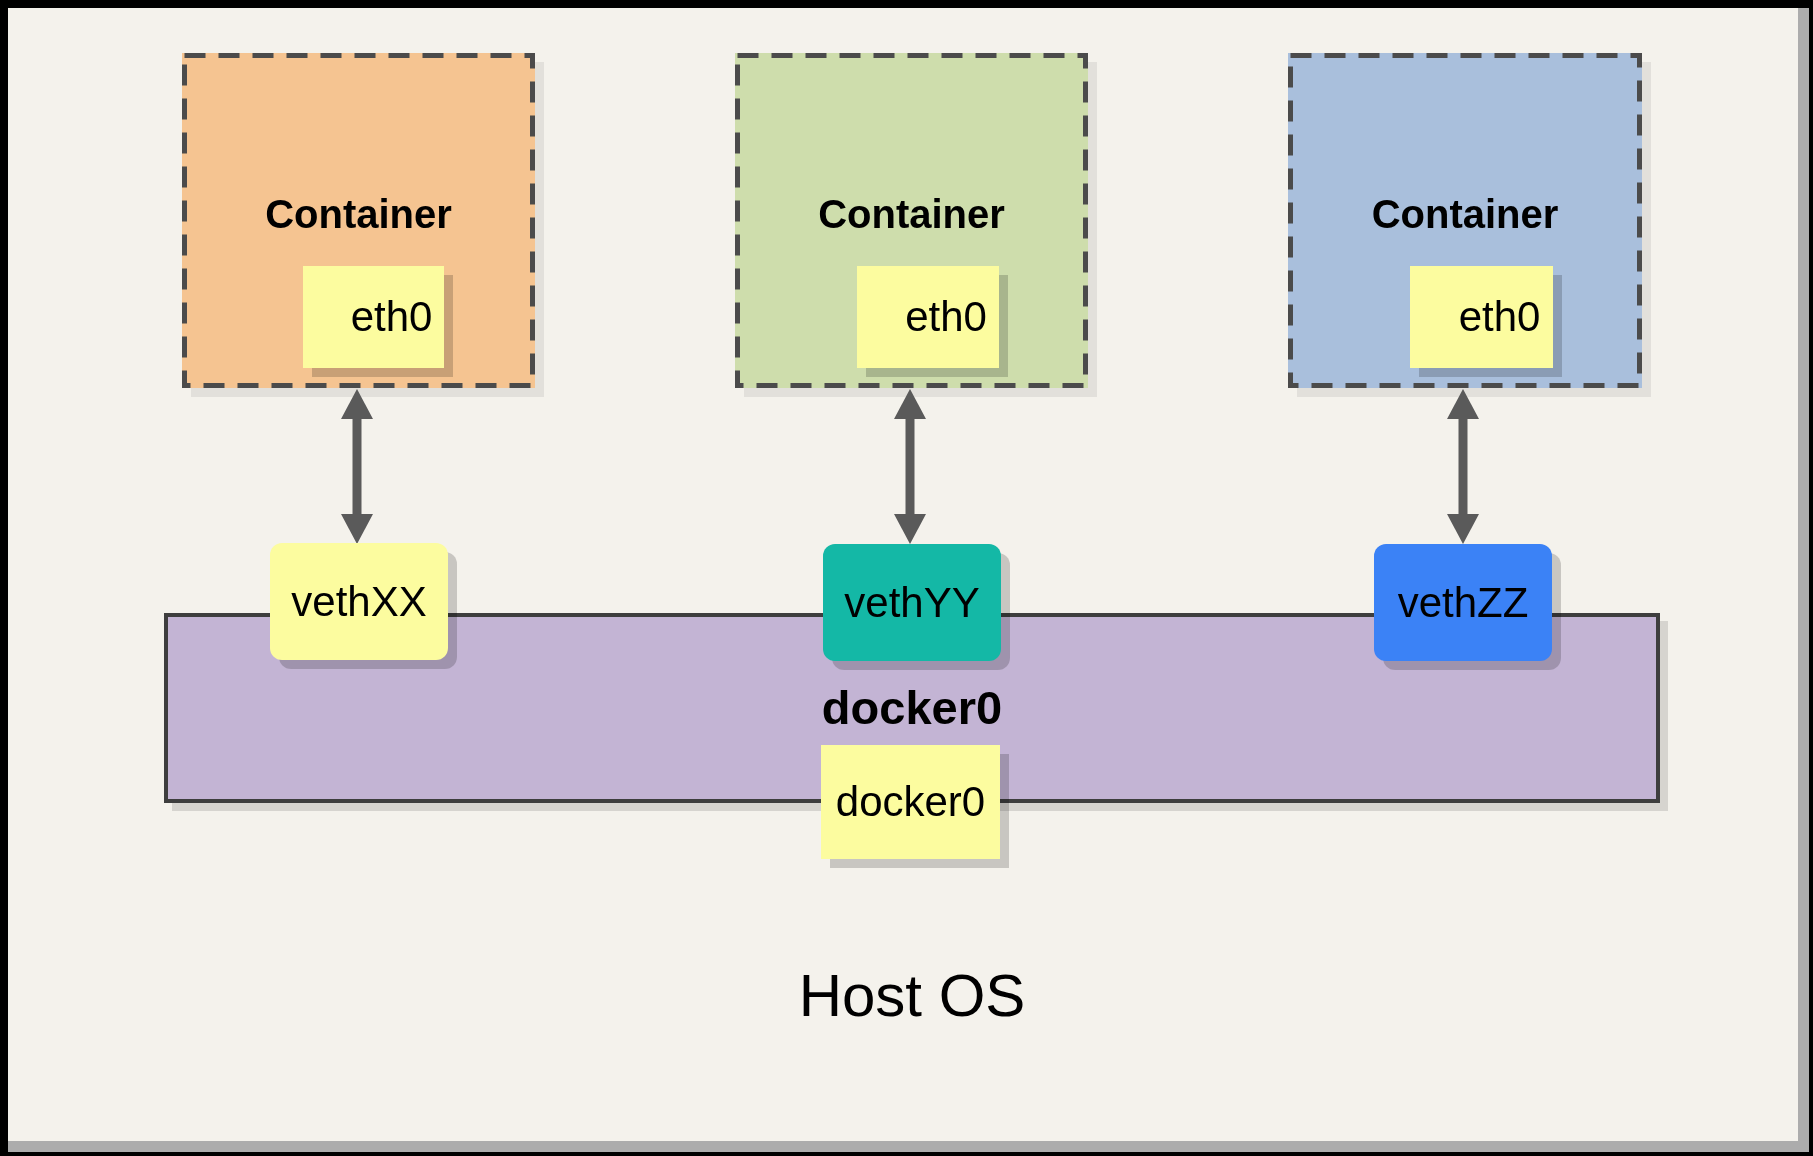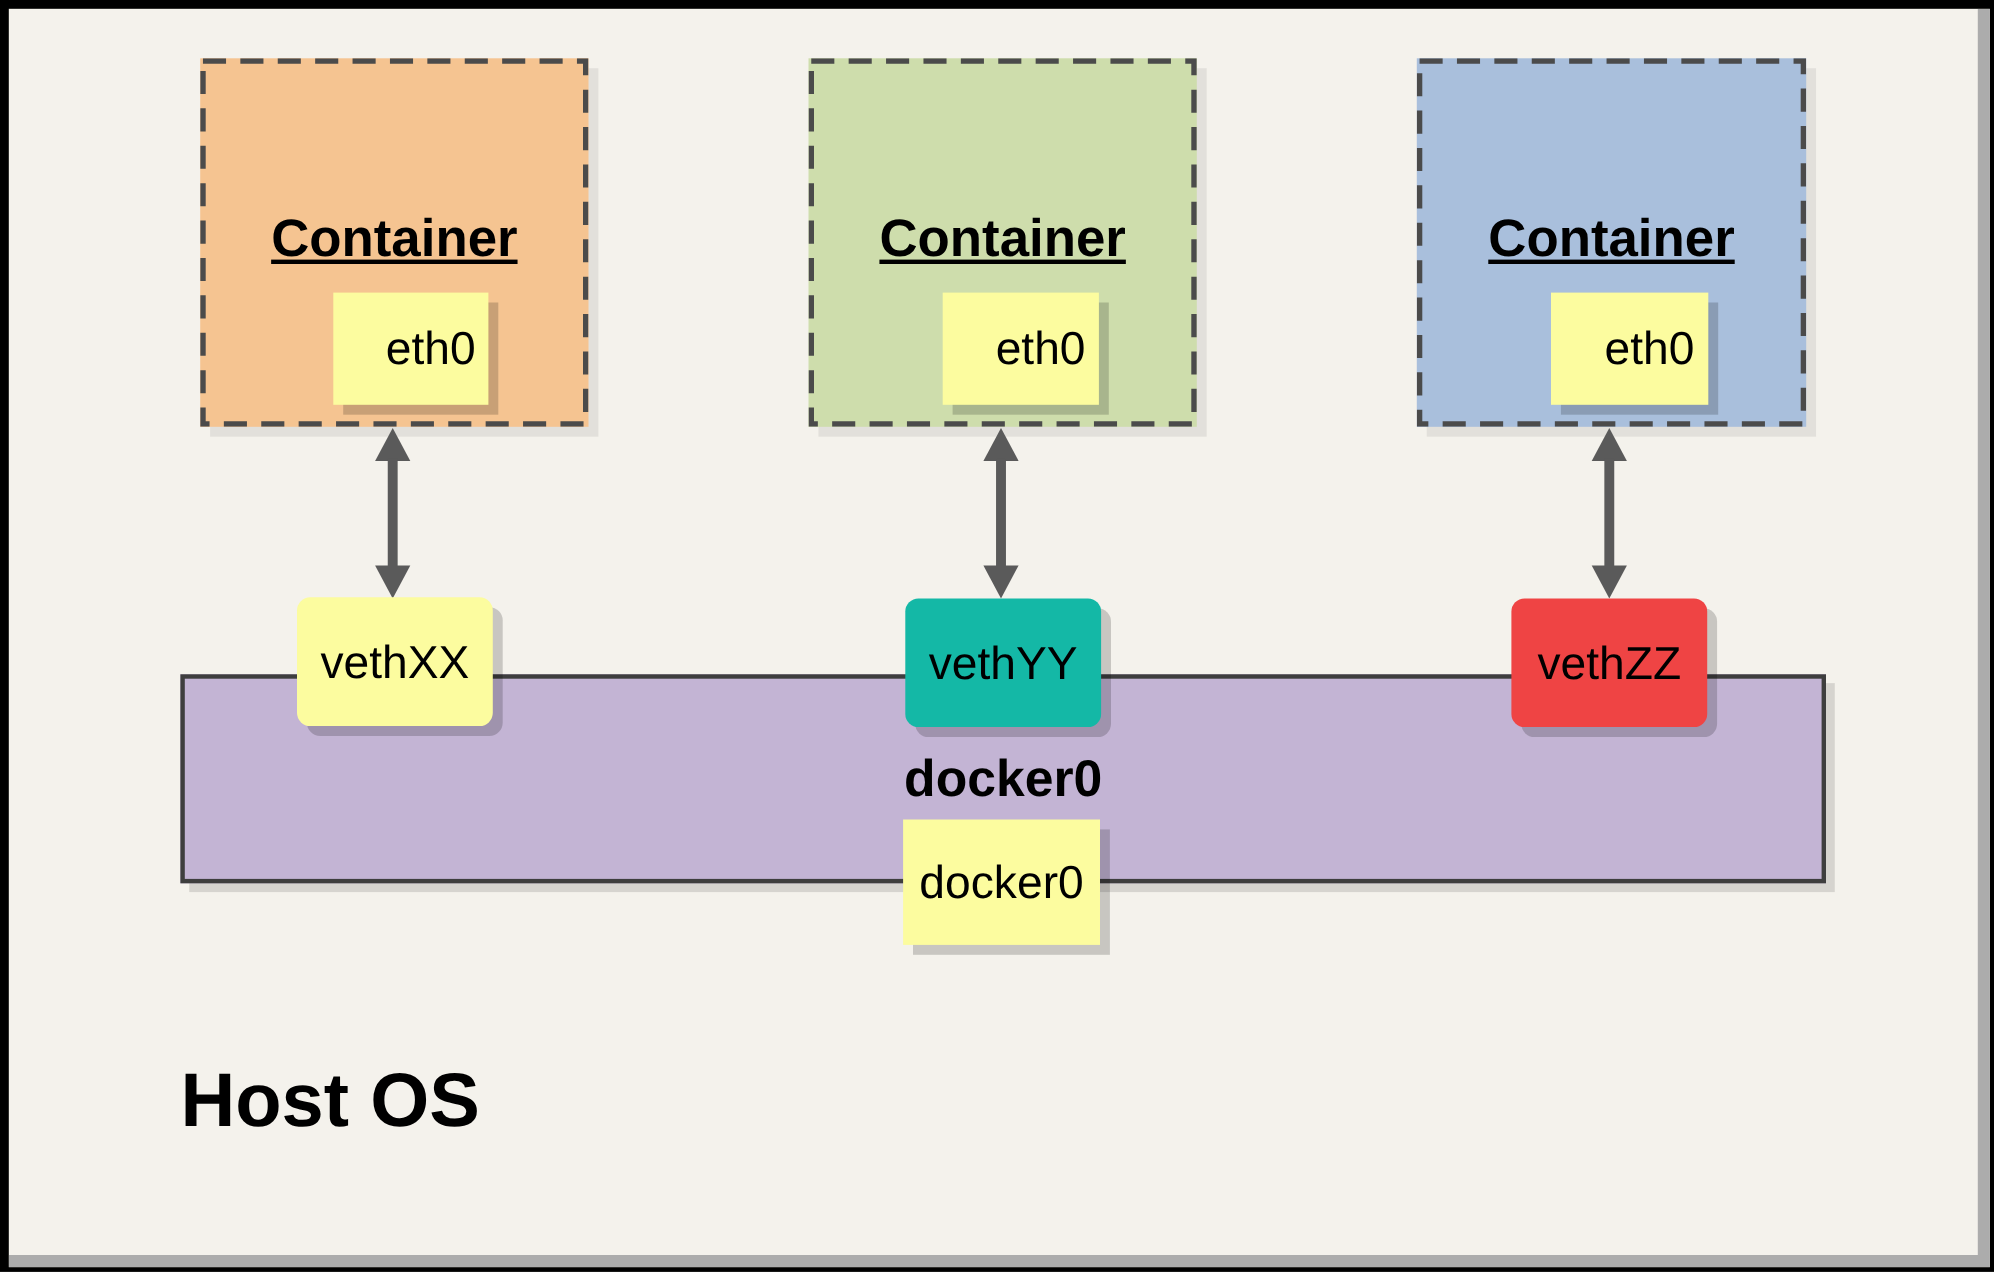--- a/index.html
+++ b/index.html
@@ -19,23 +19,22 @@
   }
   .container-box{
     position:absolute;
     top:53px;width:353px;height:335px;
     box-shadow:9px 9px 0 rgba(0,0,0,0.07);
   }
   .container-box .dash-svg{position:absolute;left:0;top:0;width:100%;height:100%;}
   .container-label{
     position:absolute;left:0;top:141px;width:100%;
     text-align:center;
-    font-size:48px;font-weight:bold;line-height:1;
+    font-size:40px;font-weight:bold;line-height:1;
     letter-spacing:0px;
-    text-decoration:underline;
   }
   .note{
     position:absolute;
     display:flex;align-items:center;justify-content:center;
     font-size:42px;line-height:1;
     box-shadow:9px 9px 0 rgba(0,0,0,0.18);
   }
   .eth{width:105px;height:102px;top:266px;padding-left:36px;}
   .veth{width:178px;height:117px;border-radius:12px;}
   .arrow{position:absolute;width:40px;height:158px;top:388px;}
@@ -55,21 +54,22 @@
   }
   .docker0-note{left:821px;top:745px;width:179px;height:114px;}
   .ip-label{
     position:absolute;
     left:1010px;top:844px;
     font-size:36px;line-height:1.1;
   }
   .host-label{
     position:absolute;
     left:164px;top:966px;width:1496px;
-    font-size:69px;line-height:1;font-weight:bold;
+    text-align:center;
+    font-size:60px;line-height:1;
   }
 </style>
 </head>
 <body>
 
 <div class="stage">
   <div class="panel" style="background-color: rgb(244, 242, 236);"></div>
 
   <div class="container-box" style="left: 182px; background-color: rgb(245, 196, 145);">
     <svg class="dash-svg" viewBox="0 0 353 335" preserveAspectRatio="none">
@@ -132,21 +132,21 @@
 
   <div class="bridge-bar" style="background-color: rgb(195, 180, 212);"></div>
   <div class="bridge-label">docker0</div>
 
   <div class="note veth" style="left: 270px; top: 543px; background-color: rgb(252, 252, 159);">
     <span>vethXX</span>
   </div>
   <div class="note veth" style="left: 823px; top: 544px; background-color: #14b8a6;">
     <span>vethYY</span>
   </div>
-  <div class="note veth" style="left: 1374px; top: 544px; background-color: #ef4444; text-align: center;">
+  <div class="note veth" style="left: 1374px; top: 544px; background-color: #3b82f6; text-align: center;">
     <span>vethZZ</span>
   </div>
 
   <div class="note docker0-note" style="background-color: rgb(252, 252, 159);">
     <span>docker0</span>
   </div>
 
 
   <div class="host-label">Host OS</div>
 </div>

